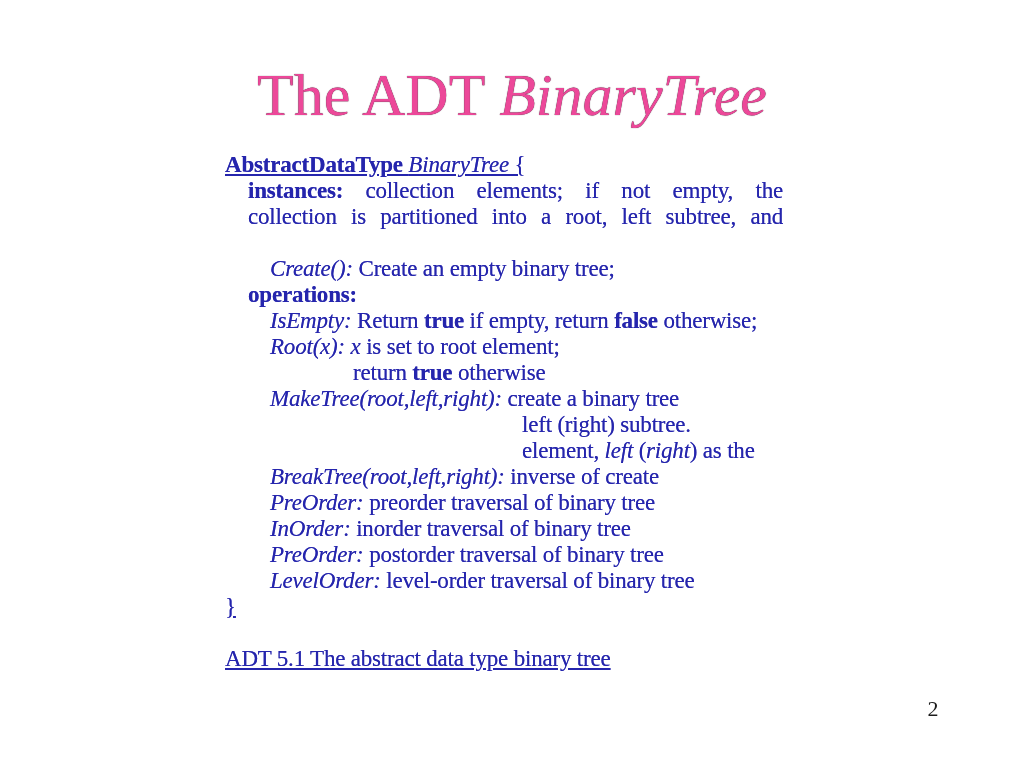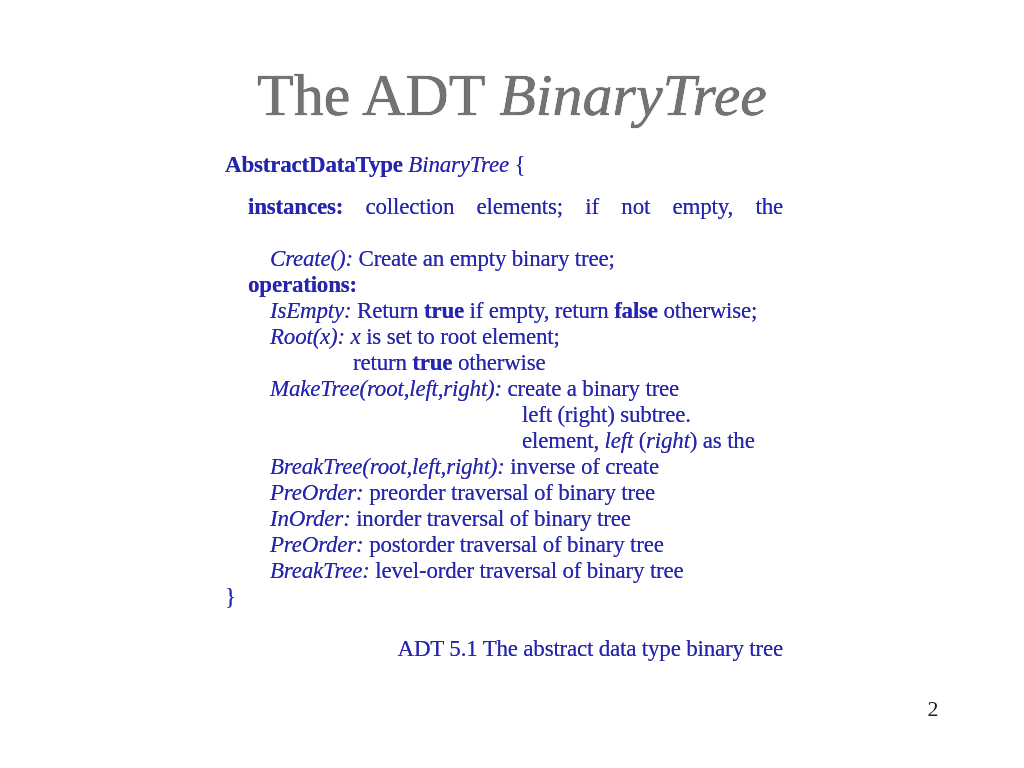--- a/index.html
+++ b/index.html
@@ -34,61 +34,61 @@
   .line{
     box-sizing:border-box;
     width:100%;
     min-height:26px;
     white-space:nowrap;
   }
   .just{
     white-space:normal;
     text-align:justify;
     text-align-last:justify;
-    margin-top:16px;
   }
-  .ctr{text-align:right;white-space:normal;}
-  .ind0{padding-left:0;}
+  .ctr{text-align:left;white-space:normal;}
+  .ind0{padding-left:0;text-decoration:underline;}
   .ind1{padding-left:23px;}
   .ind2{padding-left:45px;}
   .ind3{padding-left:128px;}
   .ind4{padding-left:297px;}
   .b{font-weight:bold;}
   .i{font-style:italic;}
   .pagenum{
     position:absolute;
     left:918px;top:696px;
     width:30px;
     text-align:center;
     font-size:22px;
     color:#1c1c1c;
   }
 </style>
 </head>
 <body>
 
 <div class="slide">
-  <div class="title" style="color: #737373; font-family: Liberation Serif, serif;"><span>The ADT </span><span class="i">BinaryTree</span></div>
+  <div class="title" style="color: #ec4899; font-family: Liberation Serif, serif;"><span>The ADT </span><span class="i">BinaryTree</span></div>
 
   <div class="adt" style="color: rgb(37, 37, 173);">
       <div class="line ind0"><span class="b">AbstractDataType </span><span class="i">BinaryTree</span><span> {</span></div>
       <div class="line ind1 just"><span class="b">instances:</span><span> collection elements; if not empty, the</span></div>
+      <div class="line ind1 just"><span>collection is partitioned into a root, left subtree, and</span></div>
       <div class="line ind1"></div>
       <div class="line ind2"><span class="i">Create():</span><span> Create an empty binary tree;</span></div>
       <div class="line ind1"><span class="b">operations:</span></div>
       <div class="line ind2"><span class="i">IsEmpty:</span><span> Return </span><span class="b">true</span><span> if empty, return </span><span class="b">false</span><span> otherwise;</span></div>
       <div class="line ind2"><span class="i">Root(x):</span><span> </span><span class="i">x</span><span> is set to root element;</span></div>
       <div class="line ind3"><span>return </span><span class="b">true</span><span> otherwise</span></div>
       <div class="line ind2"><span class="i">MakeTree(root,left,right):</span><span> create a binary tree</span></div>
       <div class="line ind4"><span>left (right) subtree.</span></div>
       <div class="line ind4"><span>element, </span><span class="i">left</span><span> (</span><span class="i">right</span><span>) as the</span></div>
       <div class="line ind2"><span class="i">BreakTree(root,left,right):</span><span> inverse of create</span></div>
       <div class="line ind2"><span class="i">PreOrder:</span><span> preorder traversal of binary tree</span></div>
       <div class="line ind2"><span class="i">InOrder:</span><span> inorder traversal of binary tree</span></div>
       <div class="line ind2"><span class="i">PreOrder:</span><span> postorder traversal of binary tree</span></div>
-      <div class="line ind2"><span class="i">BreakTree:</span><span> level-order traversal of binary tree</span></div>
+      <div class="line ind2"><span class="i">LevelOrder:</span><span> level-order traversal of binary tree</span></div>
       <div class="line ind0"><span>}</span></div>
       <div class="line ind0"></div>
       <div class="line ind0 ctr"><span>ADT 5.1 The abstract data type binary tree</span></div>
     </div>
 
   <div class="pagenum" style="color: rgb(28, 28, 28);">2</div>
 </div>
 
 </body></html>

